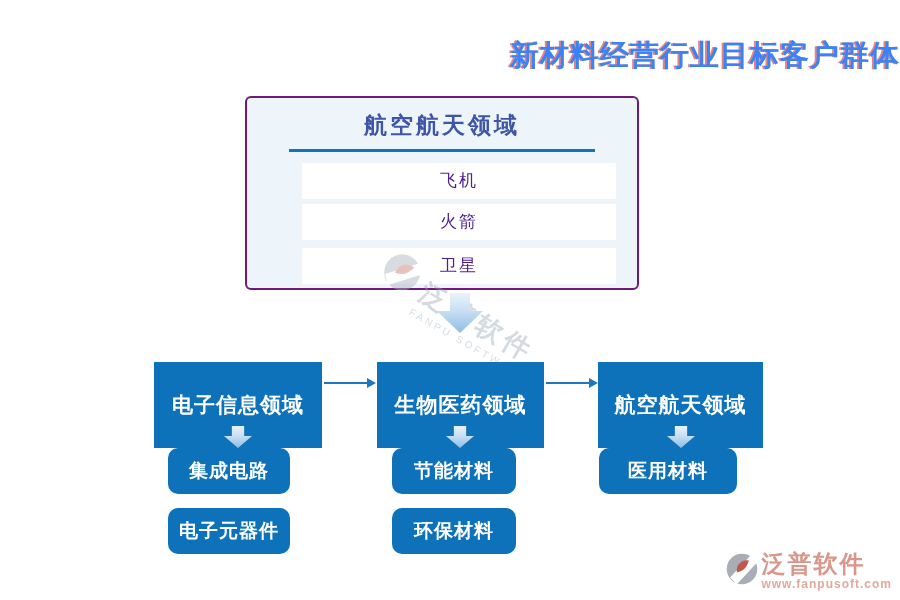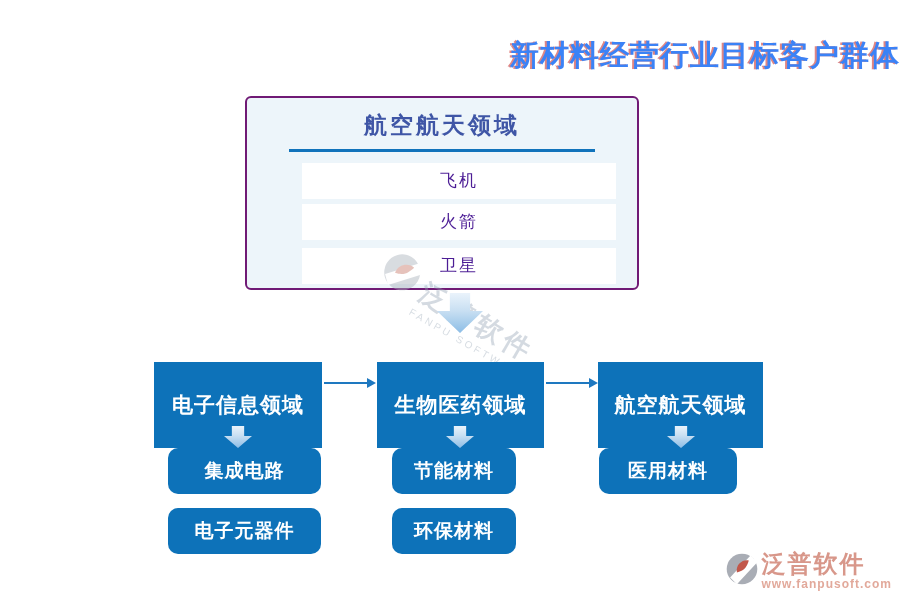--- a/index.html
+++ b/index.html
@@ -63,21 +63,21 @@
     border-bottom:5px solid transparent;
   }
   
   .child-box{
     position:absolute;height:46px;background:#0d72b9;border-radius:10px;
     display:flex;align-items:center;justify-content:center;
     color:#ffffff;font-weight:bold;font-size:19px;letter-spacing:1px;
     font-family:"Liberation Sans",sans-serif;
   }
   .rowA{top:448px}.rowB{top:508px}
-  .col-0{left:168px;width:153px}.col-1{left:392px;width:124px}.col-2{left:599px;width:138px}
+  .col-0{left:168px;width:122px}.col-1{left:392px;width:124px}.col-2{left:599px;width:138px}
   
   .wm-center{
     position:absolute;left:378px;top:248px;display:flex;align-items:flex-start;
     transform:rotate(30deg);transform-origin:14px 30px;pointer-events:none;
   }
   .wm-center .wm-logo{width:40px;height:40px;opacity:.45;margin-right:6px;}
   .wm-center .wm-texts{display:flex;flex-direction:column;margin-top:8px;}
   .wm-center .wm-cn{
     font-size:27px;font-weight:bold;letter-spacing:5px;
     color:rgba(148,163,180,.40);font-family:"Liberation Sans",sans-serif;

